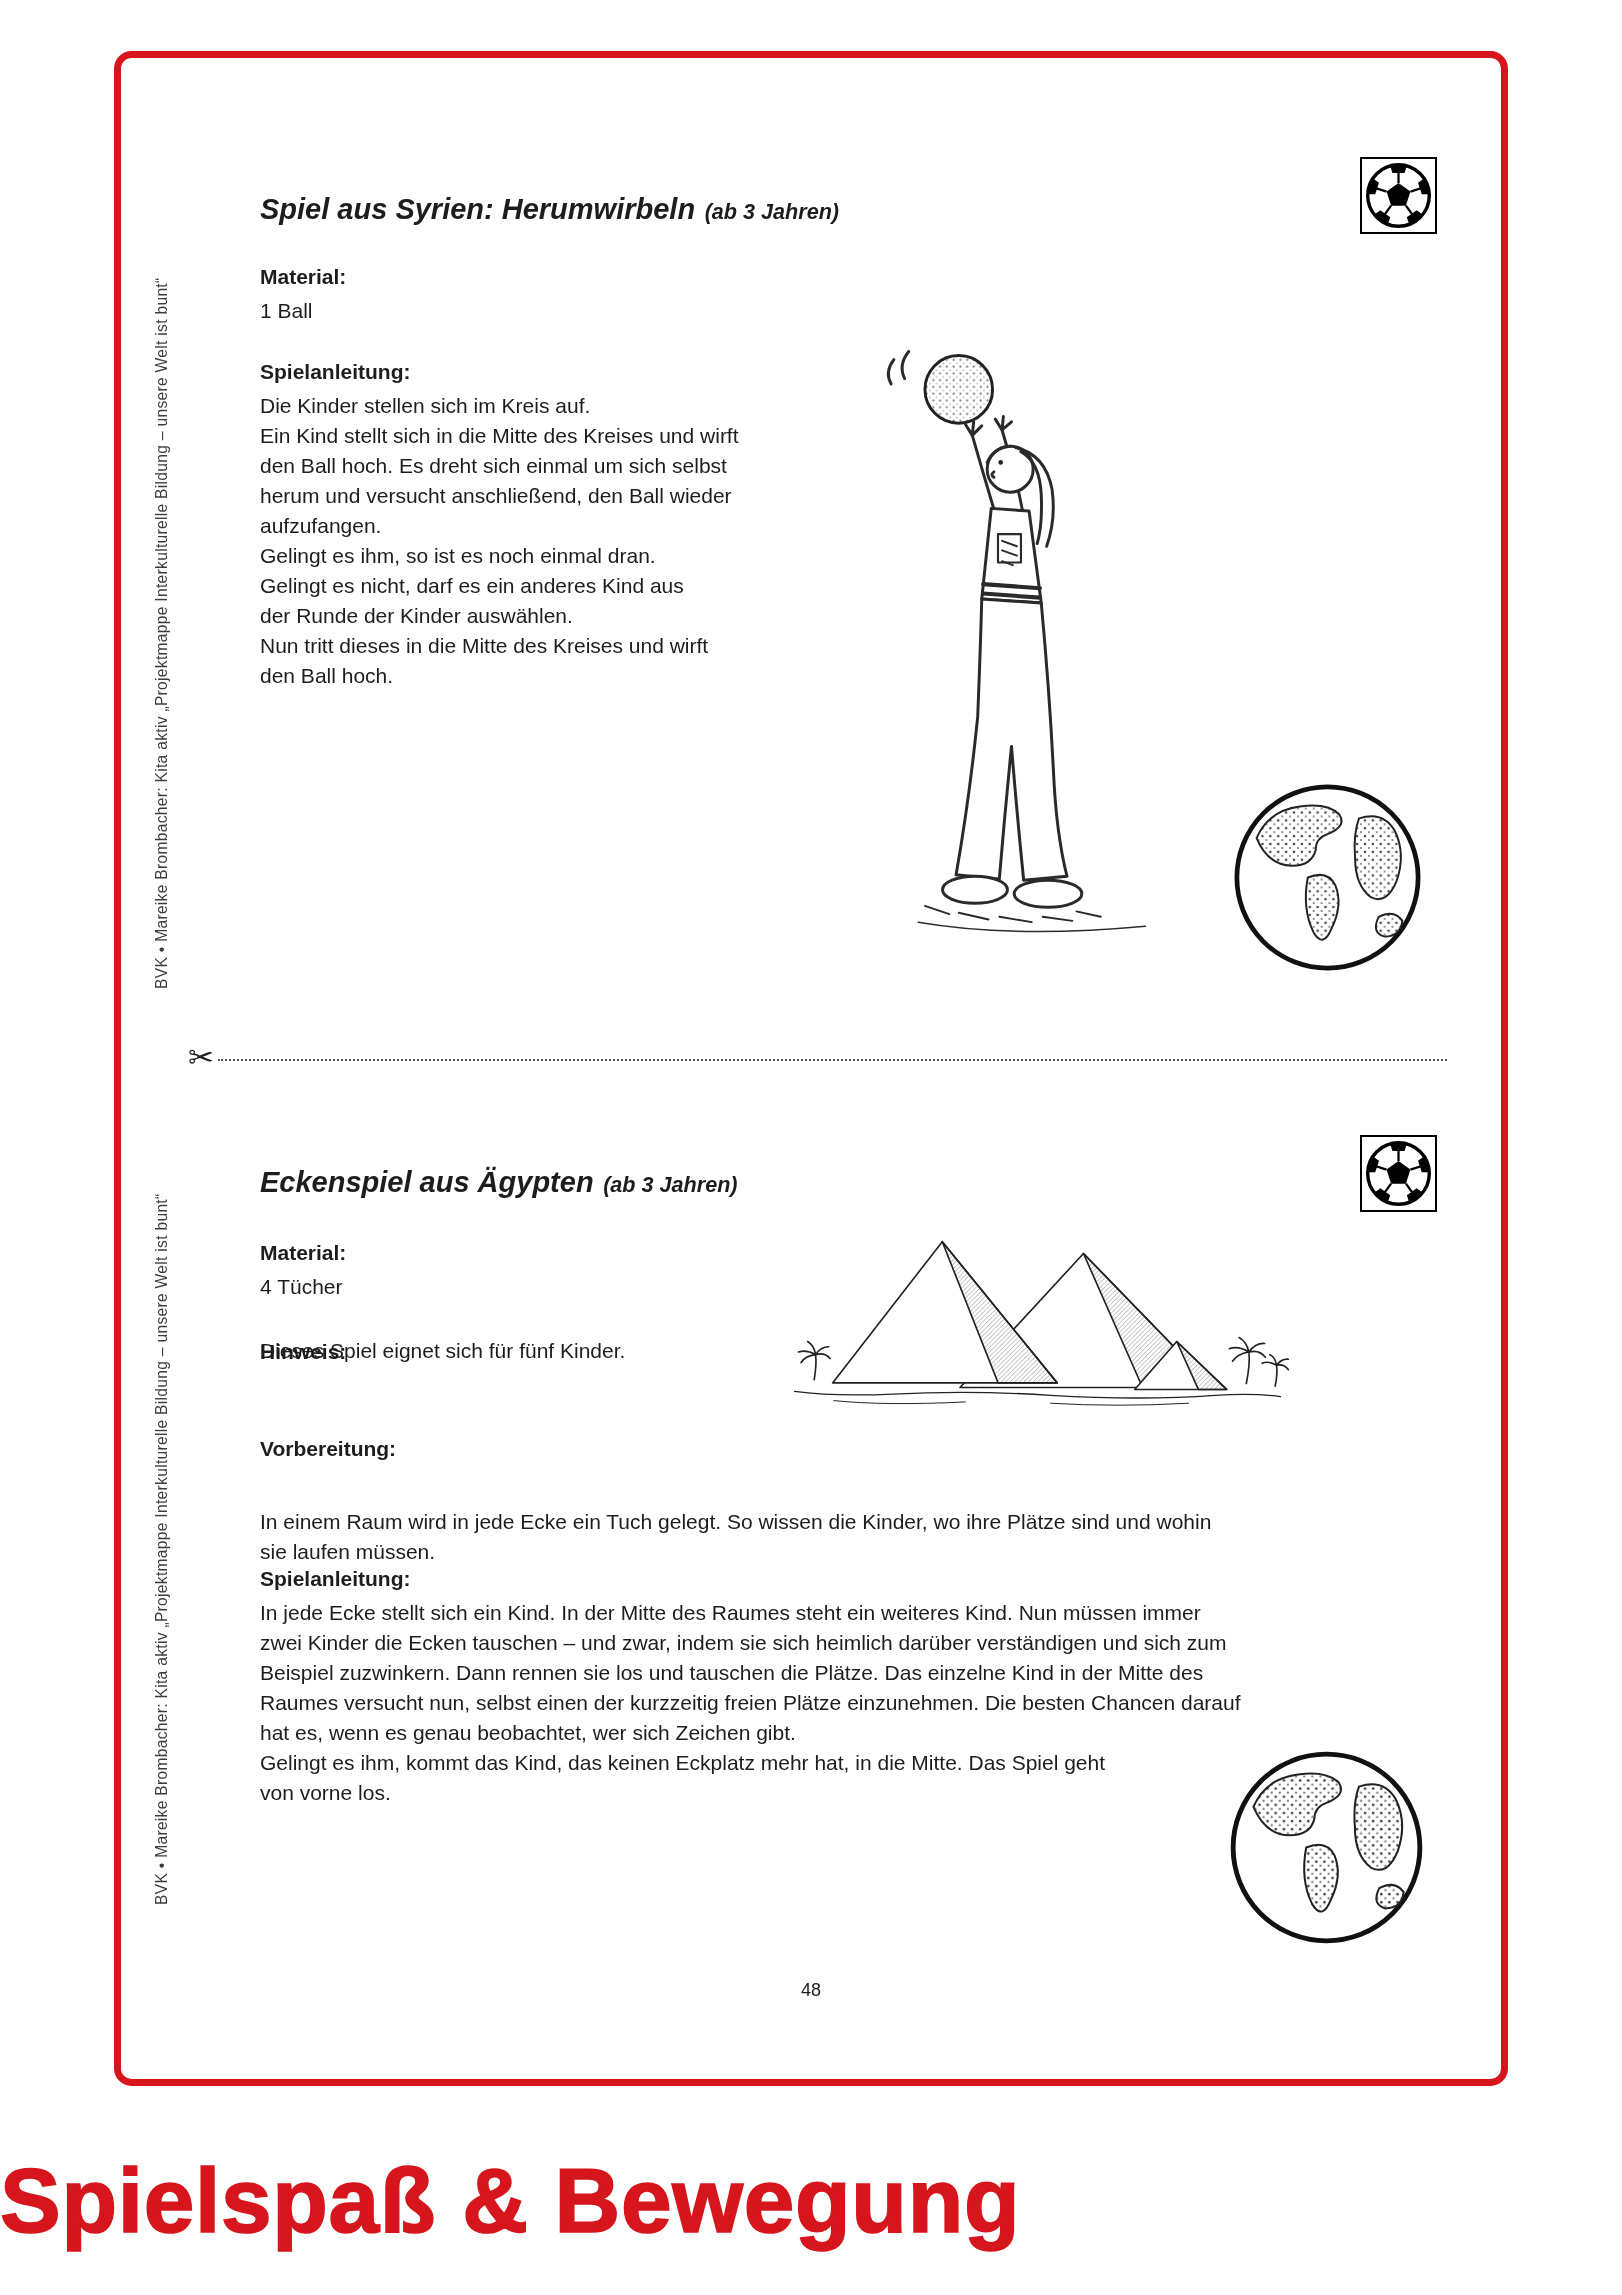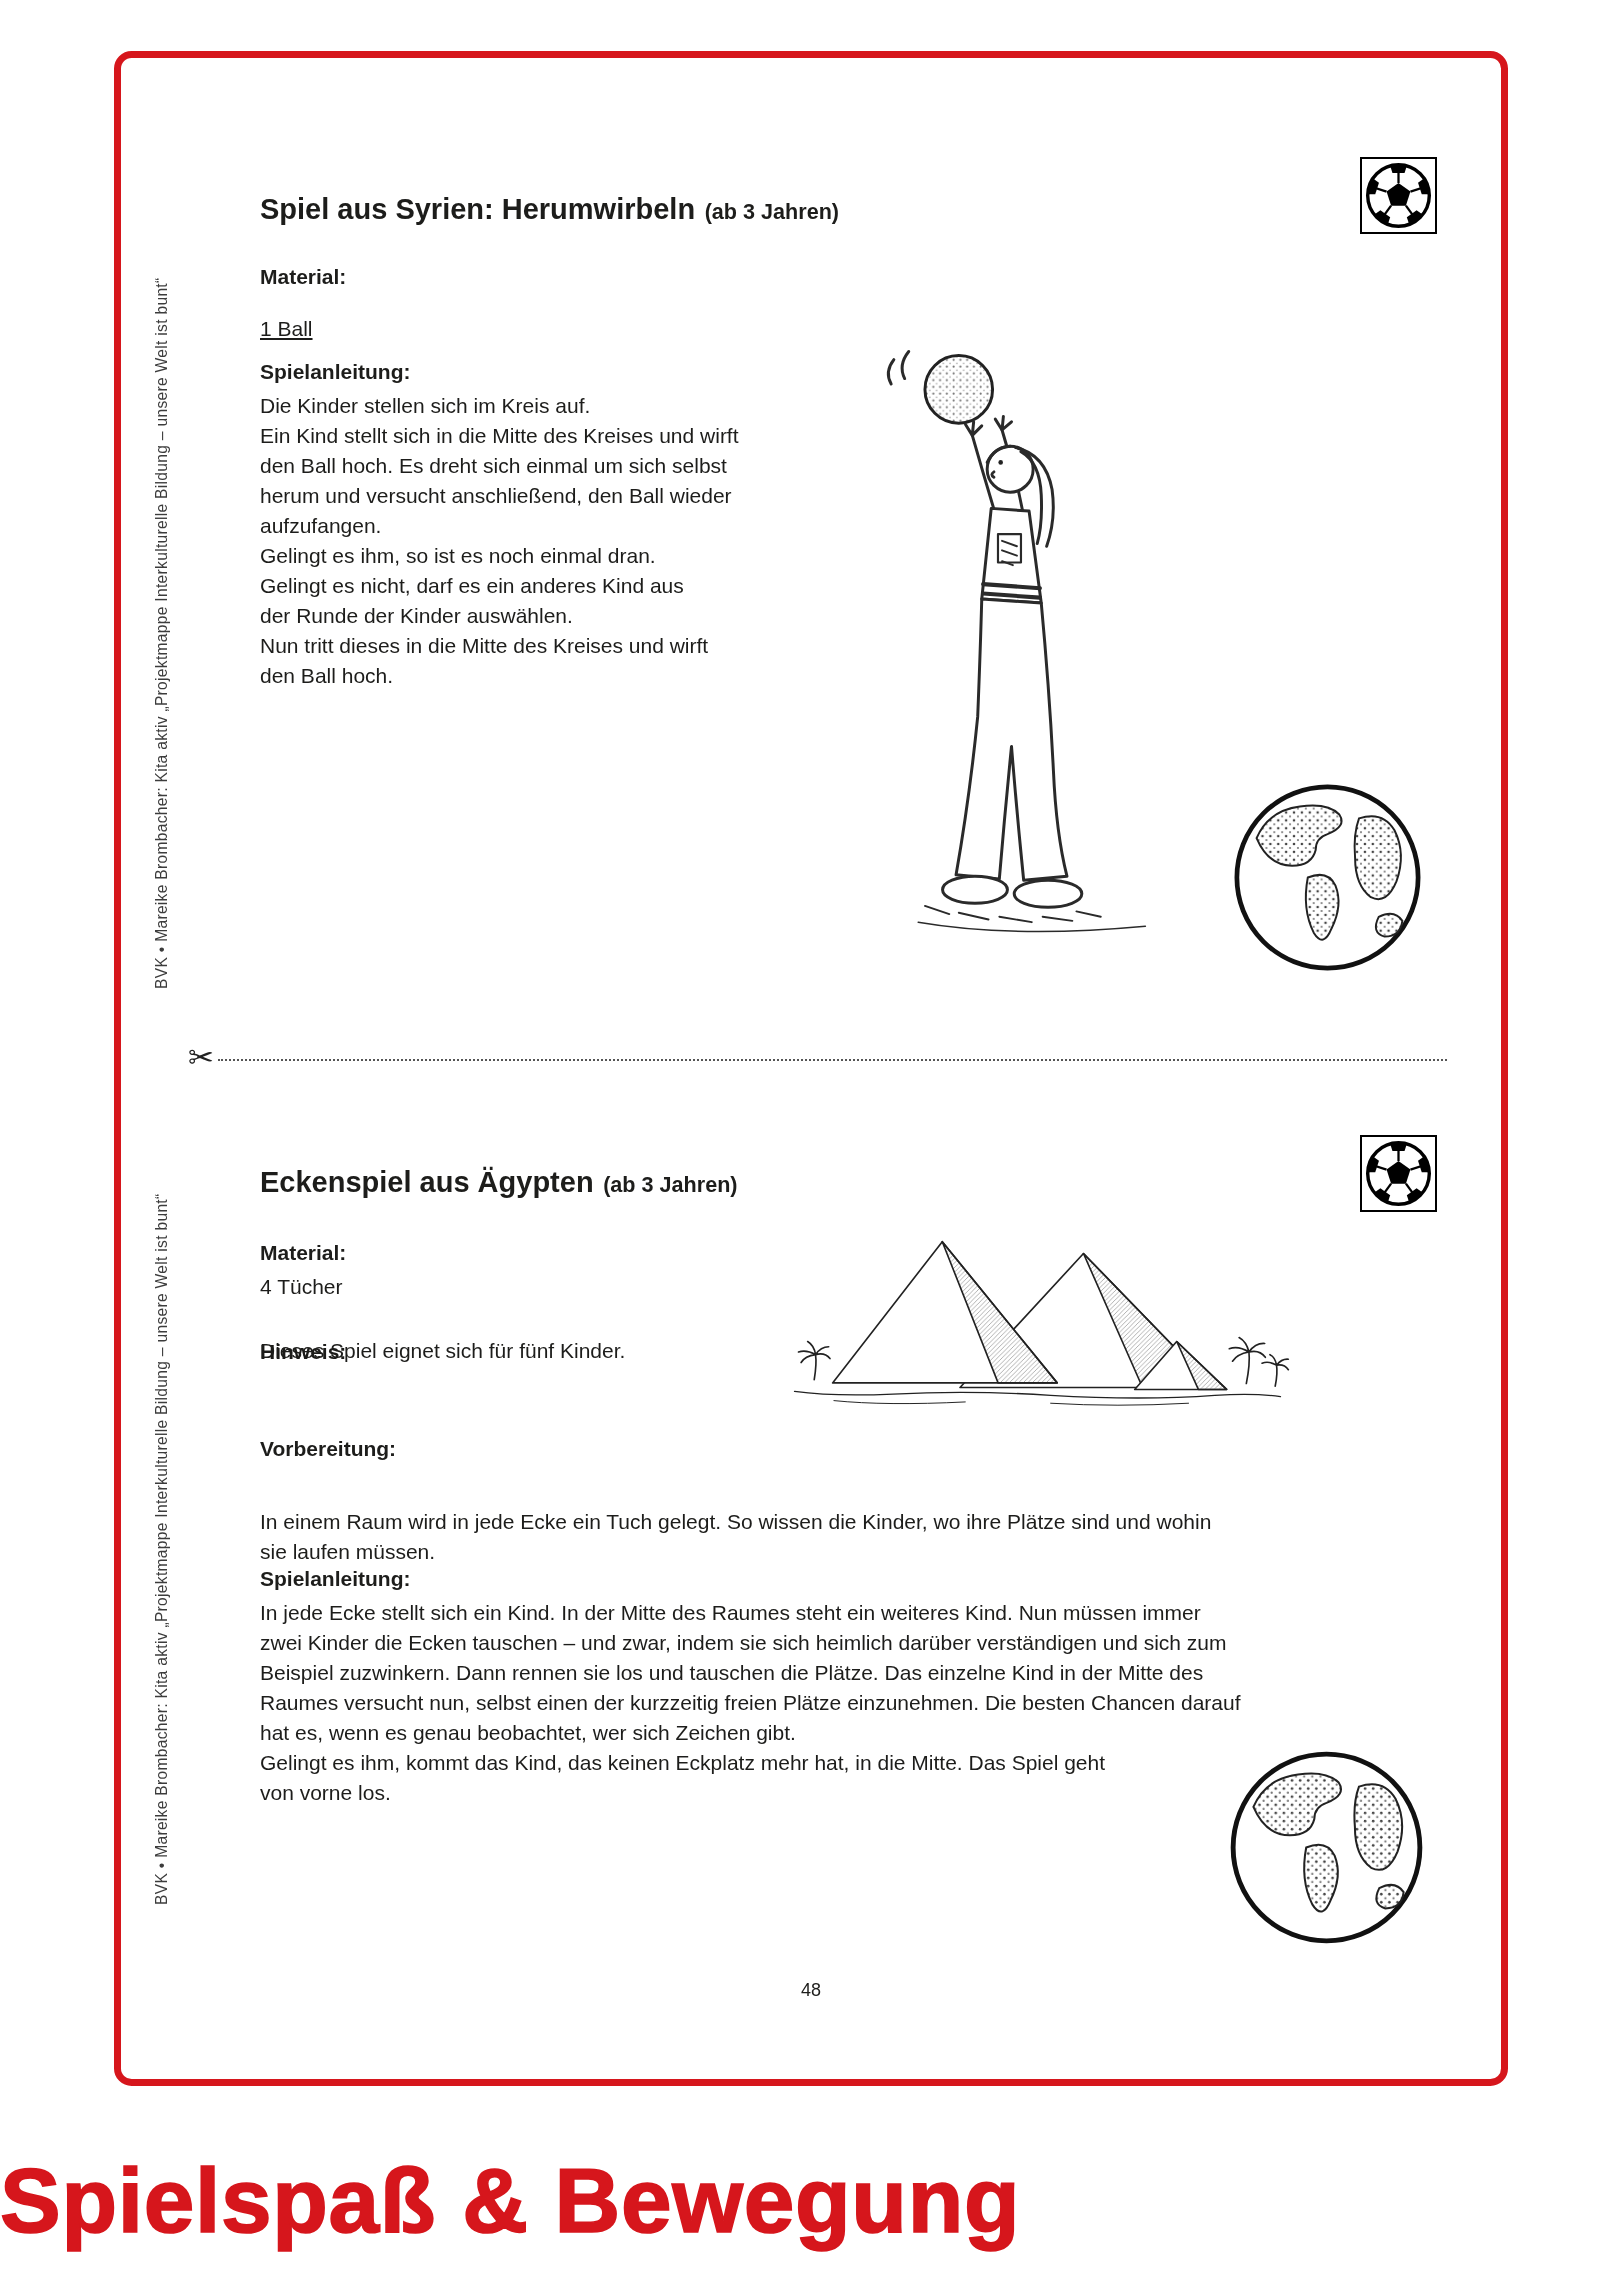--- a/index.html
+++ b/index.html
@@ -14,21 +14,21 @@
   .frame {
     position:absolute; left:114px; top:51px; width:1394px; height:2035px;
     border:7.4px solid var(--accent,#d6161c); border-radius:17.6px; background:#fff;
   }
 
   .sidebar-credit {
     position:absolute; transform-origin:0 0; transform:rotate(-90deg);
     font-size:15.6px; color:#3c3c3c; white-space:nowrap; letter-spacing:0.3px;
   }
 
-  .section-title { font-size:29px; font-weight:700; white-space:nowrap; }
+  .section-title { font-size:29px; font-weight:700; white-space:nowrap;font-style:italic; }
   .section-title .age { font-size:21.6px; font-weight:700; margin-left:9.5px; }
 
   .h-label { font-size:21px; font-weight:700; }
   .body-text { font-size:21px; line-height:30px; }
   .lines div { font-size:21px; line-height:30px; }
 
   .ballbox {
     position:absolute; width:77px; height:77px; border:2px solid #000;
     background:#fff; display:flex; align-items:center; justify-content:center;
   }
@@ -82,21 +82,21 @@
         <polygon points="57.68,14.66 66.24,20.88 62.97,30.94 52.39,30.94 49.12,20.88"></polygon>
         <polygon points="47.87,44.84 56.43,51.06 53.16,61.12 42.58,61.12 39.31,51.06"></polygon>
         <polygon points="16.13,44.84 24.69,51.06 21.42,61.12 10.84,61.12 7.57,51.06"></polygon>
         <polygon points="6.32,14.66 14.88,20.88 11.61,30.94 1.03,30.94 -2.24,20.88"></polygon>
       </g>
     </g>
   </svg>
 </div>
 
 <div class="h-label abs" style="left:260px; top:265px;">Material:</div>
-<div class="body-text abs" style="left:260px; top:314px;text-decoration:underline;">1 Ball</div>
+<div class="body-text abs" style="left:260px; top:296px;">1 Ball</div>
 
 <div class="h-label abs" style="left:260px; top:360px;">Spielanleitung:</div>
 <div class="lines abs" style="left:260px; top:391px; width:575px;">
     <div>Die Kinder stellen sich im Kreis auf.</div>
     <div>Ein Kind stellt sich in die Mitte des Kreises und wirft</div>
     <div>den Ball hoch. Es dreht sich einmal um sich selbst</div>
     <div>herum und versucht anschließend, den Ball wieder</div>
     <div>aufzufangen.</div>
     <div>Gelingt es ihm, so ist es noch einmal dran.</div>
     <div>Gelingt es nicht, darf es ein anderes Kind aus</div>

